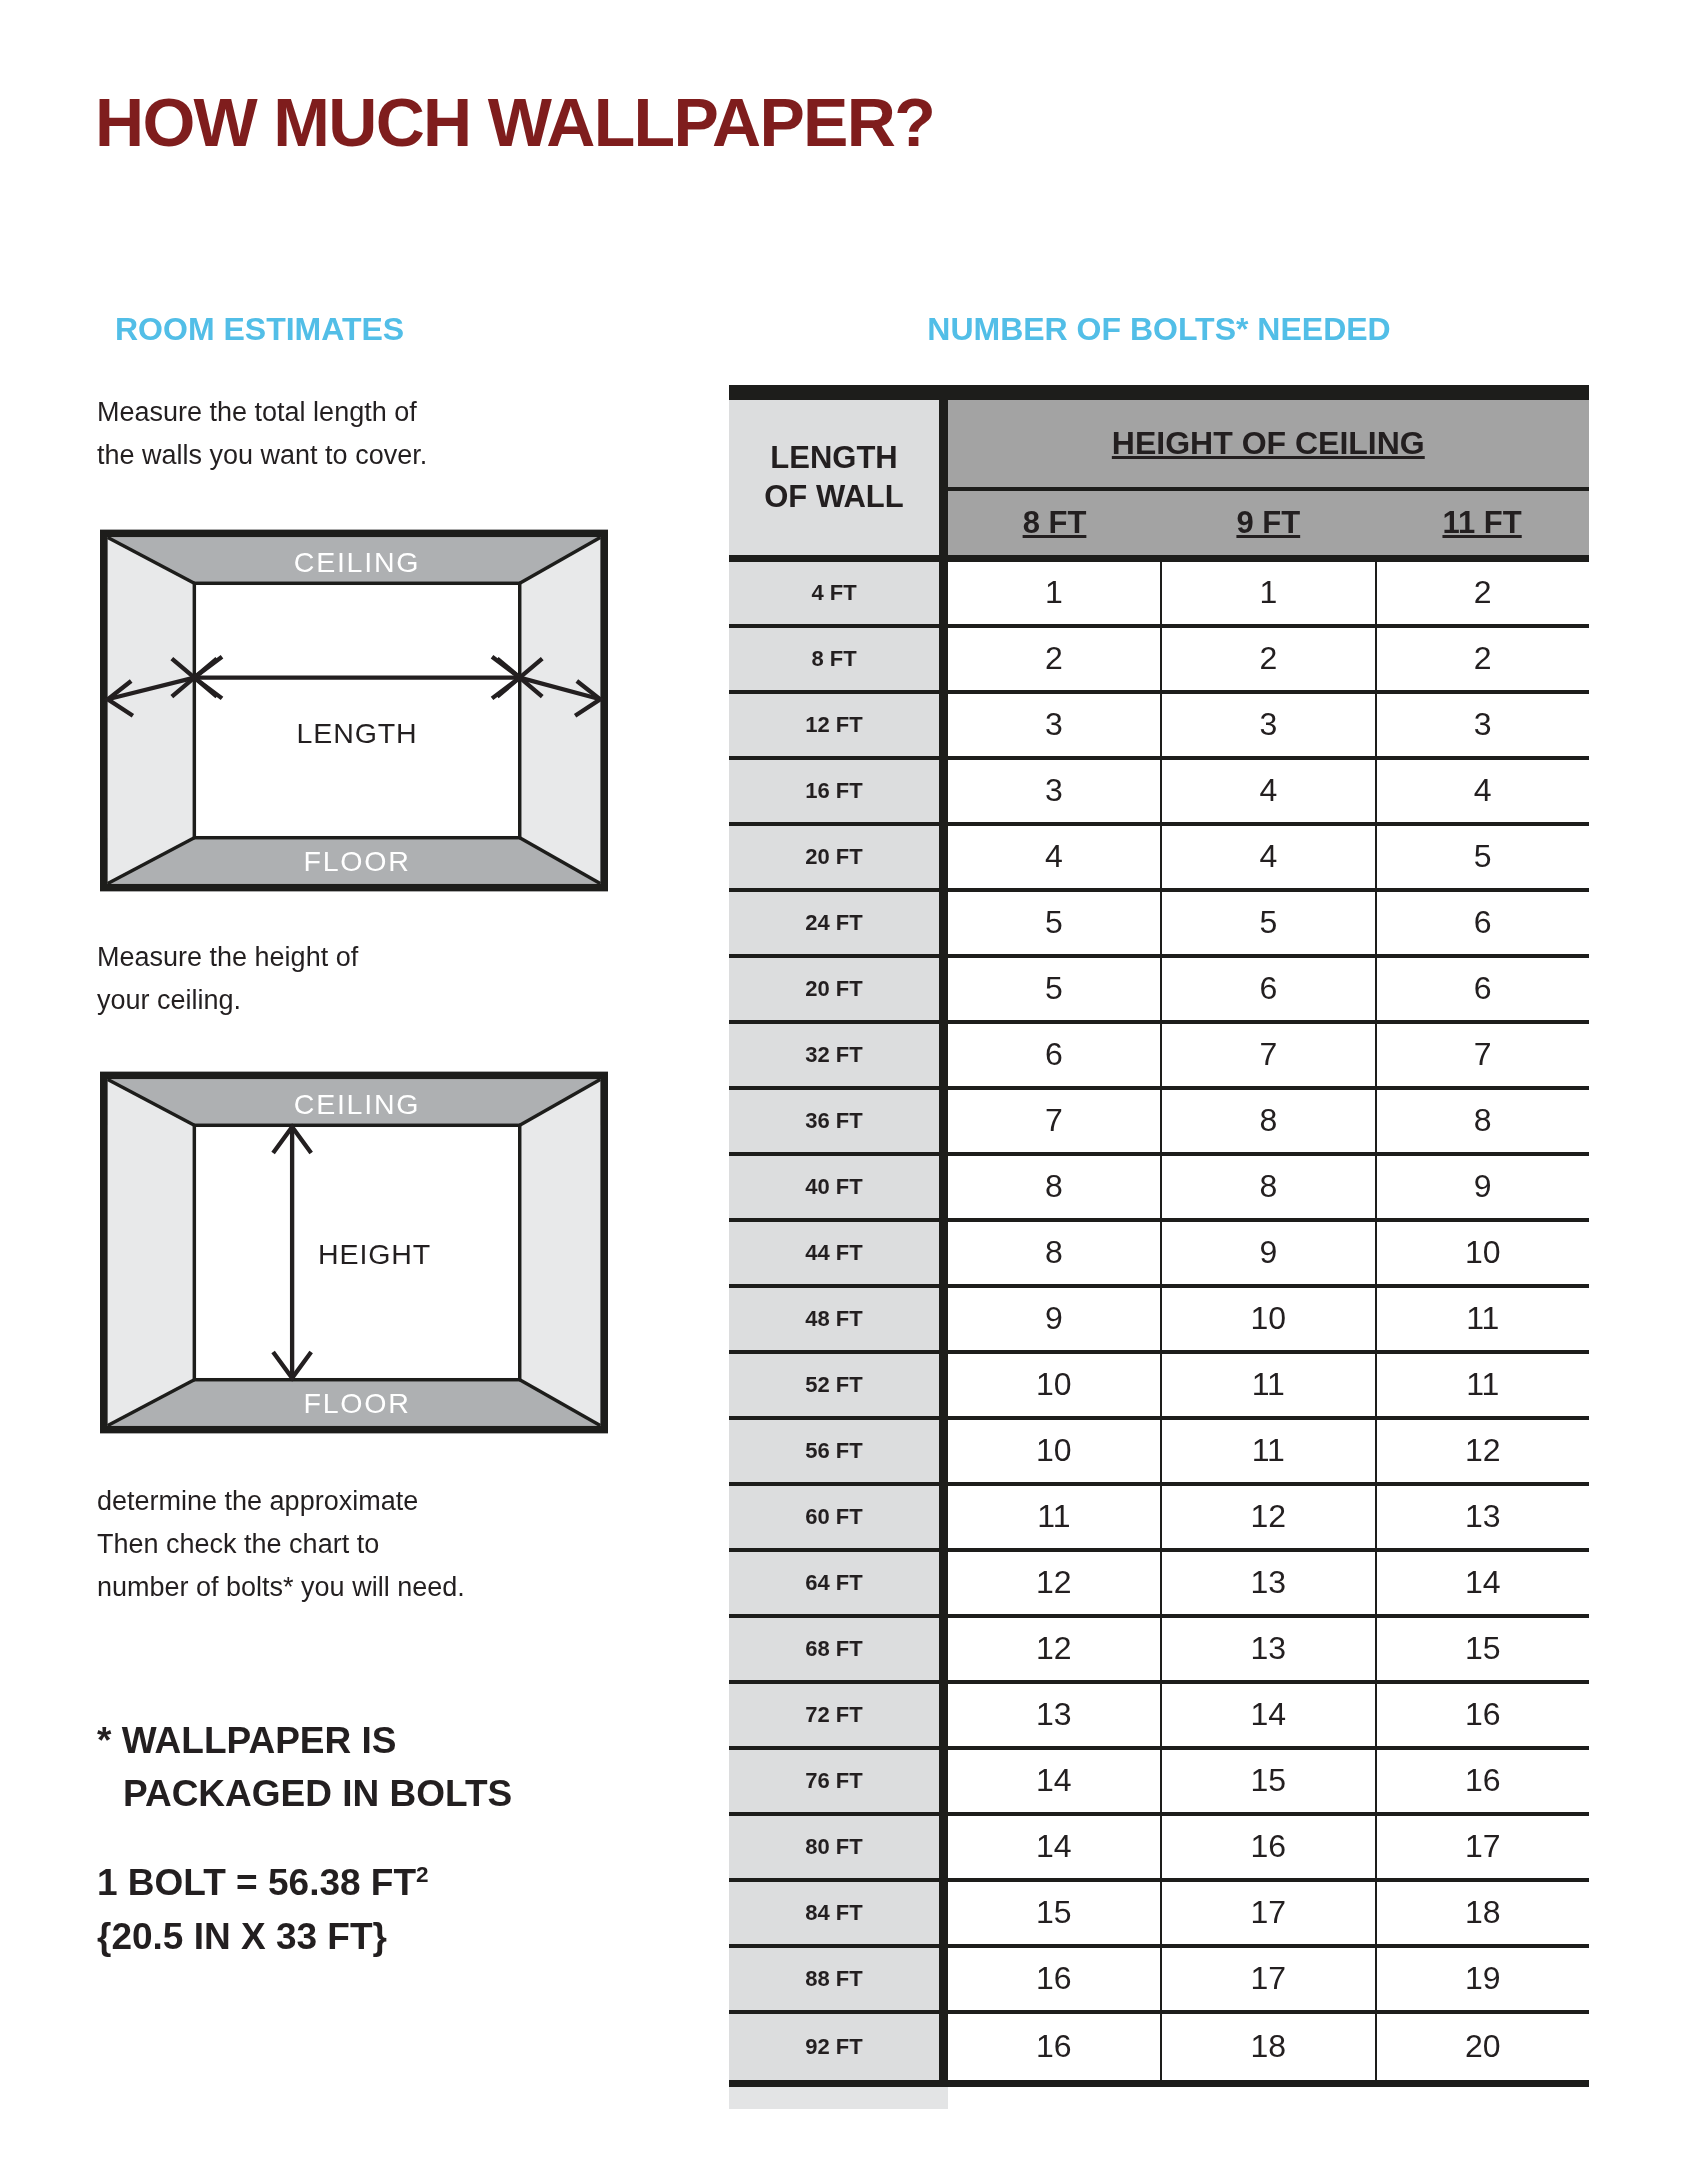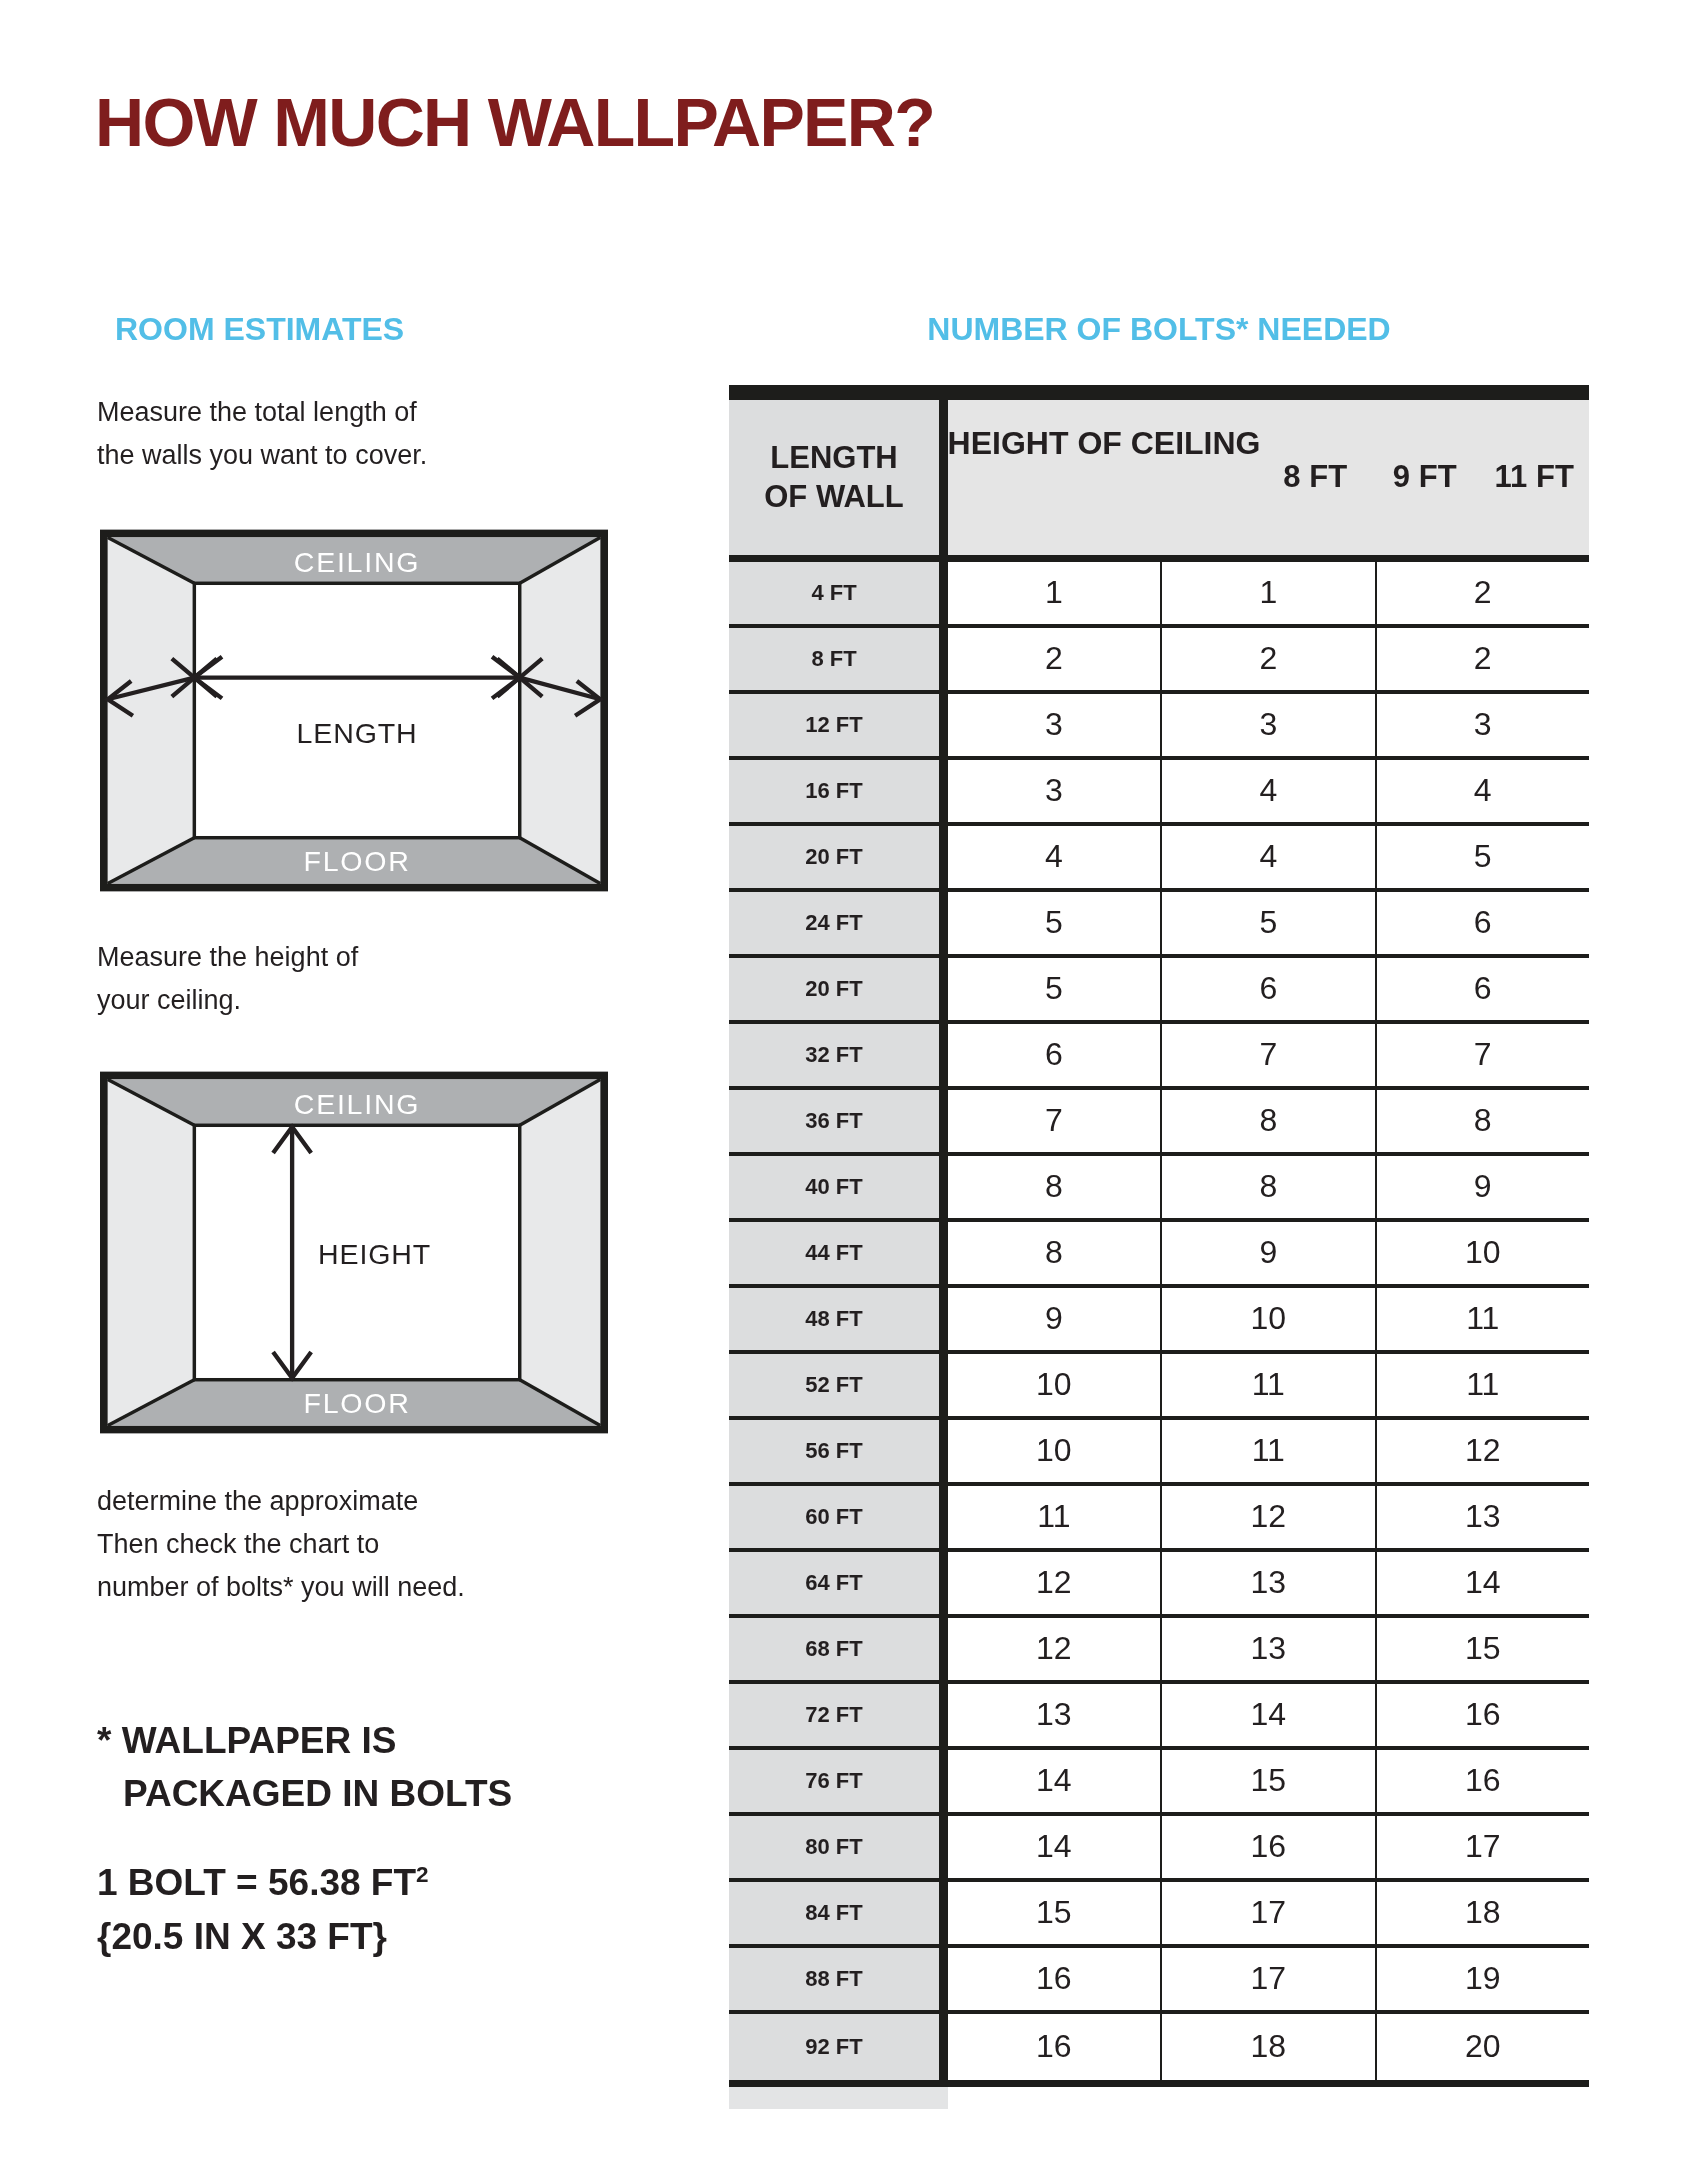--- a/index.html
+++ b/index.html
@@ -40,21 +40,21 @@
   .diagram text{font-family:"Liberation Sans", sans-serif;}
   .wall-label{font-size:33px;fill:#ffffff;letter-spacing:2px;}
   .dim-label{font-size:33px;fill:#231F20;letter-spacing:1px;}
   
   .btable{position:absolute;left:729px;top:385px;width:860px;}
   .t-topbar{height:14.7px;background:#1D1D1B;}
   .t-header{display:flex;height:155px;}
   .th-left{width:210px;background:#DCDDDE;display:flex;flex-direction:column;align-items:center;justify-content:center;
            font-size:31px;font-weight:bold;line-height:39px;text-align:center;}
   .th-div{width:8.6px;background:#1D1D1B;}
-  .th-right{flex:1;background:#e5e5e5;display:flex;flex-direction:row;}
+  .th-right{flex:1;background:#a3a3a3;display:flex;flex-direction:column;text-decoration:underline;}
   .th-span{height:87px;display:flex;align-items:center;justify-content:center;font-size:32px;font-weight:bold;}
   .th-line{height:4.3px;background:#1D1D1B;}
   .th-subrow{flex:1;display:flex;}
   .th-sub{flex:1;display:flex;align-items:center;justify-content:center;font-size:31px;font-weight:bold;}
   .t-thickline{height:7px;background:#1D1D1B;}
   .t-row{display:flex;height:66px;box-sizing:border-box;border-bottom:4.3px solid #1D1D1B;}
   .t-row:last-child{border-bottom:none;}
   .c-label{width:210px;background:#DCDDDE;display:flex;align-items:center;justify-content:center;
            font-size:22px;font-weight:bold;}
   .c-div{width:8.6px;background:#1D1D1B;}

